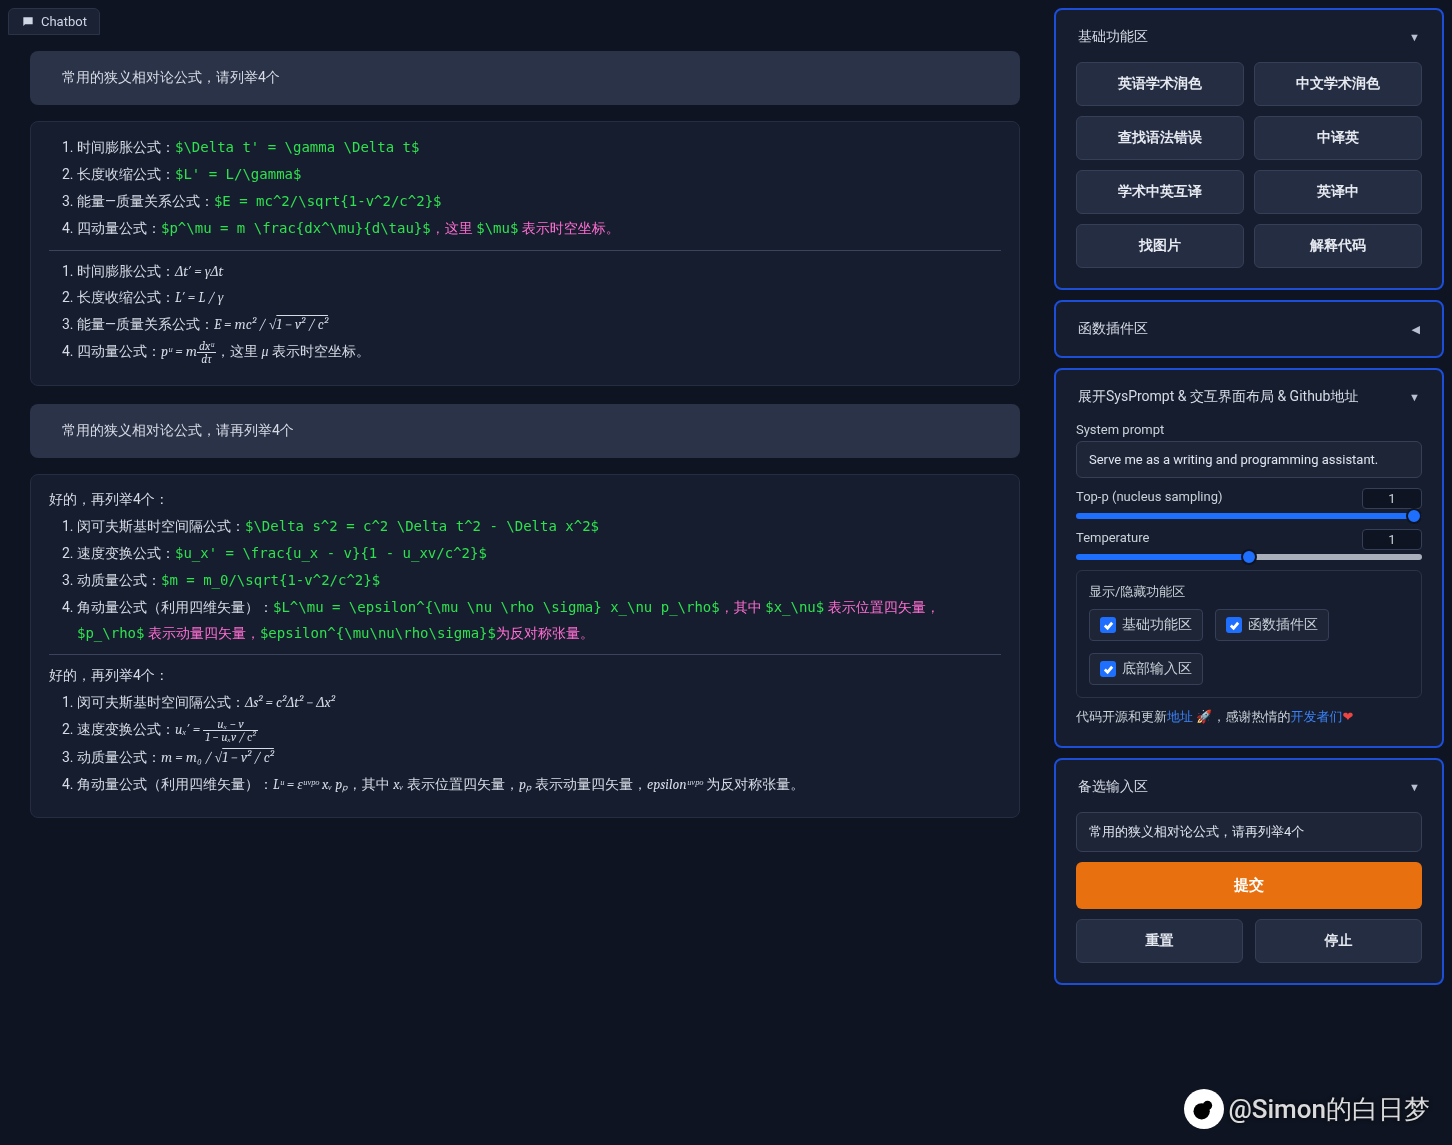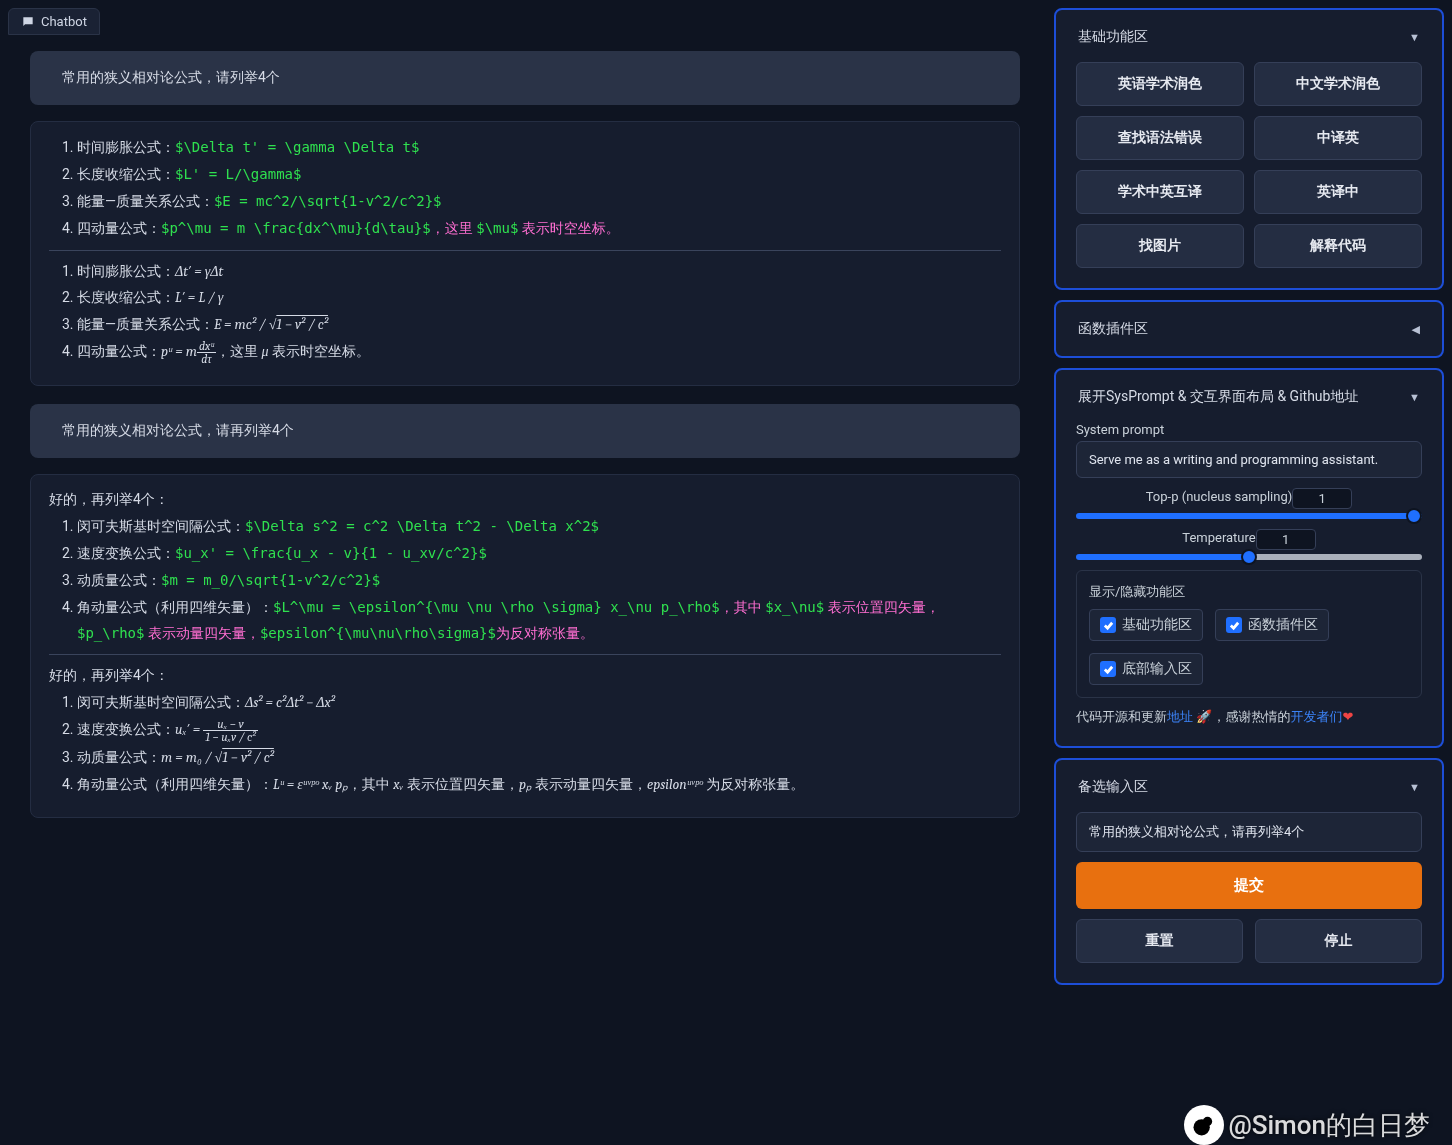--- a/index.html
+++ b/index.html
@@ -78,21 +78,21 @@
   color:#e6e9f0; font-weight:600; font-size:14px;
   cursor:pointer;
 }
 
 .field-lbl { font-size:13px; color:#c9d1d9; margin-bottom:4px; }
 .textbox {
   background:#1d2537; border:1px solid #353f58; border-radius:6px;
   padding:10px 12px; color:#dfe4ee; font-size:13px;
 }
 .slider-row { display:flex; flex-direction:column; gap:4px; }
-.slider-head { display:flex; justify-content:center; align-items:center; }
+.slider-head { display:flex; justify-content:space-between; align-items:center; }
 .slider-val {
   background:#0e1421; border:1px solid #353f58; border-radius:4px;
   padding:2px 10px; width:60px; text-align:center; font-size:13px;
 }
 input[type=range]{
   -webkit-appearance:none; width:100%; height:6px; border-radius:3px;
   background:linear-gradient(to right,#1f6fff 0%,#1f6fff var(--pct,100%),#aab0bb var(--pct,100%),#aab0bb 100%);
 }
 input[type=range]::-webkit-slider-thumb{
   -webkit-appearance:none;width:16px;height:16px;border-radius:50%;
@@ -121,21 +121,21 @@
   text-align:center;color:#fff;font-weight:700;font-size:15px;
   cursor:pointer;
 }
 .sec-row { display:flex; gap:12px; }
 .sec-btn {
   flex:1; background:#242d42; border:1px solid #353f58;
   border-radius:6px; padding:12px 0; text-align:center;
   color:#e6e9f0; font-weight:600; cursor:pointer;
 }
 .watermark{
-  position:fixed; right:22px; bottom:0;
+  position:fixed; right:22px; bottom:16px;
   color:rgba(255,255,255,.85); font-size:26px; font-weight:500;
   display:flex;align-items:center;gap:4px;
   text-shadow:0 0 4px rgba(0,0,0,.8);
 }
 .wm-icon{width:40px;height:40px;border-radius:50%;background:#fff;color:#000;display:flex;align-items:center;justify-content:center;font-weight:bold;}
 .sqrt-sym{font-family:serif;}
 </style>
 </head>
 <body>
 

